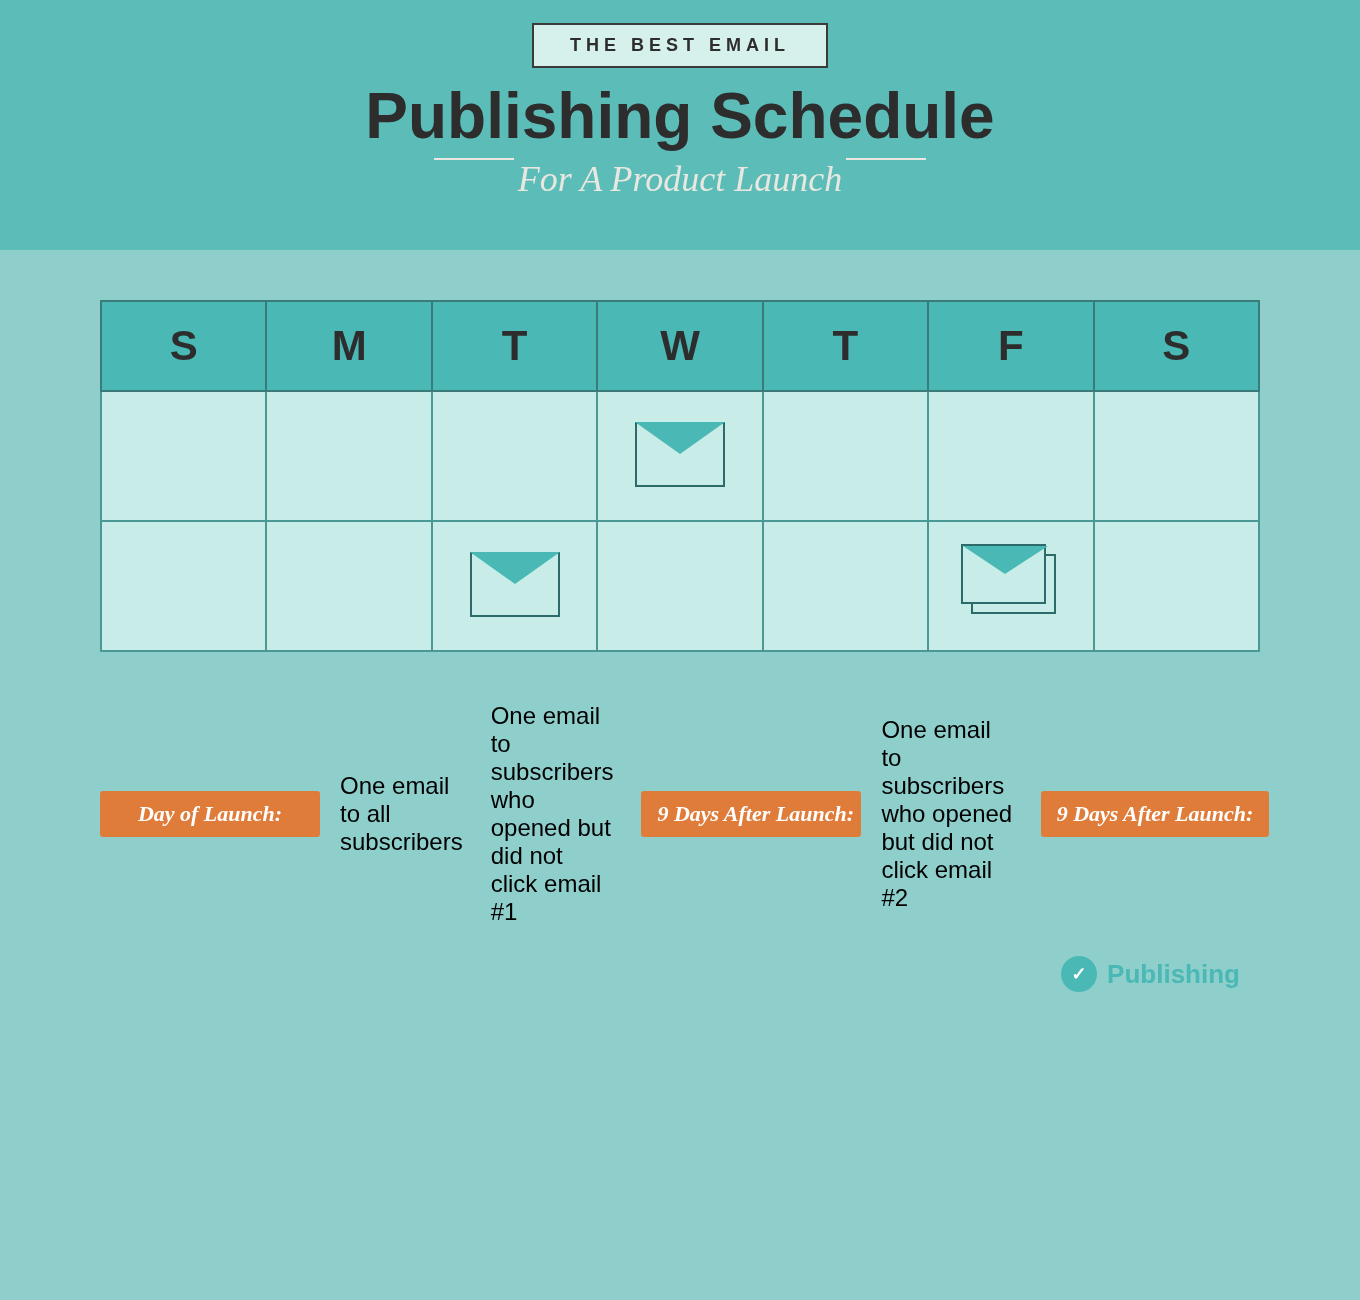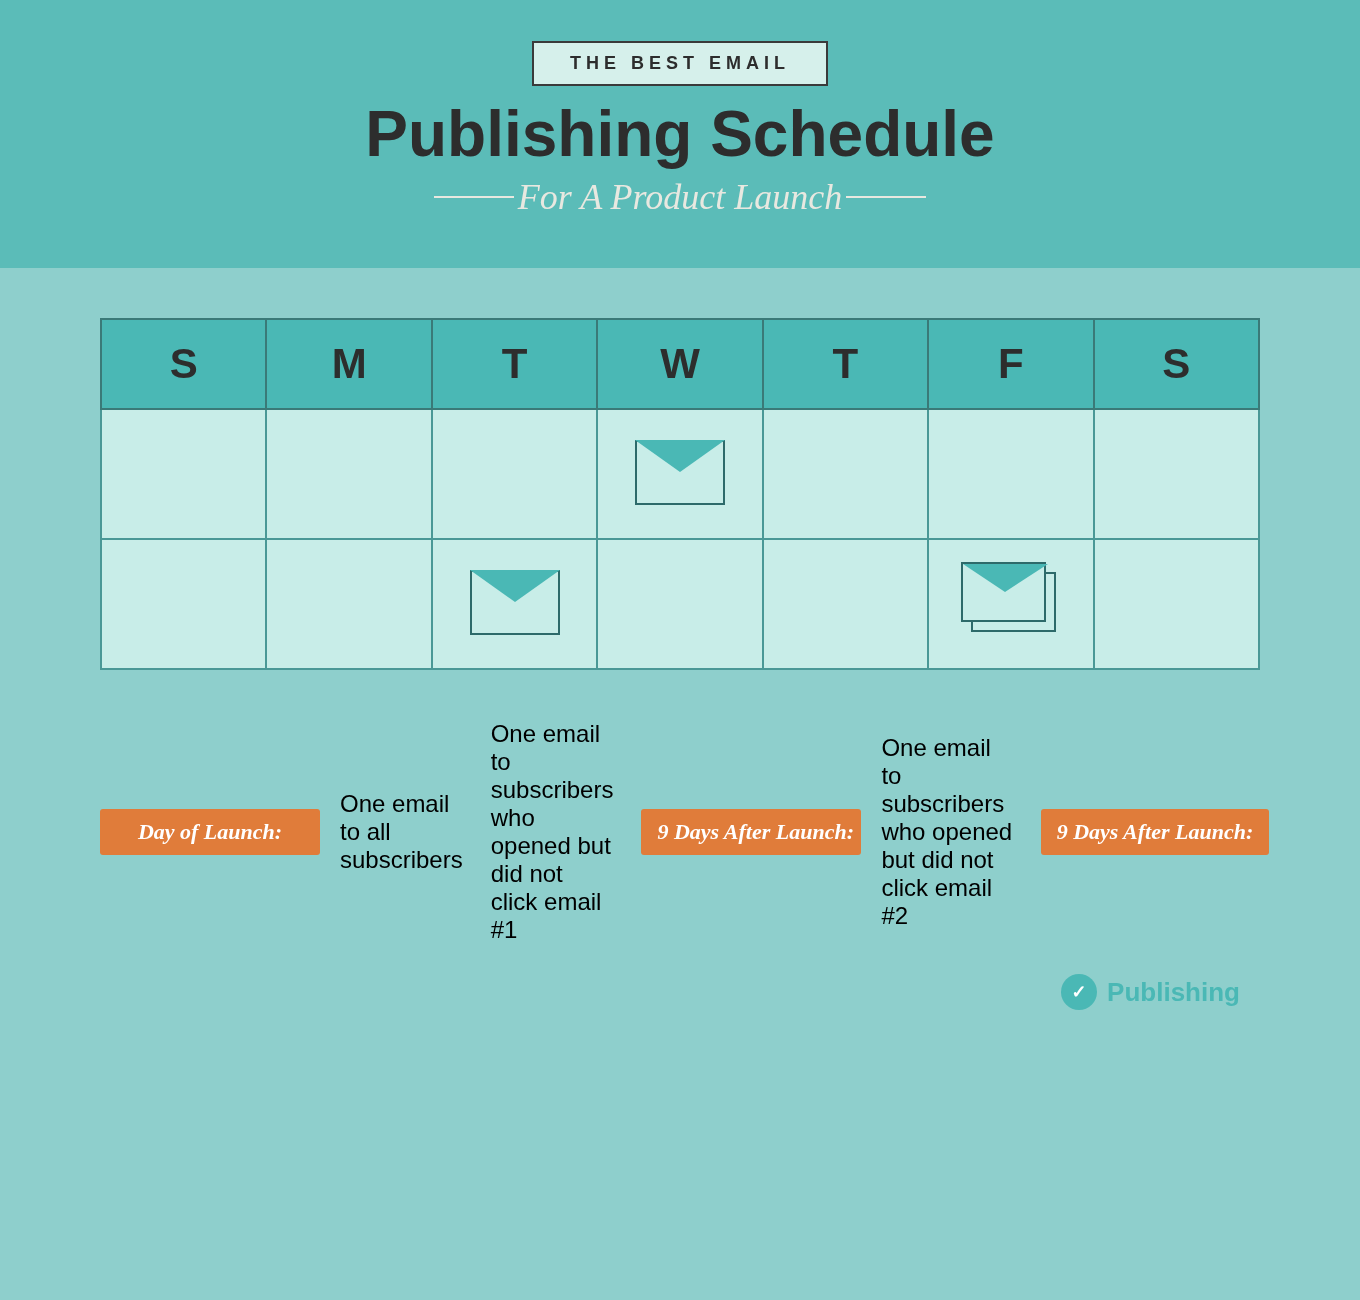--- a/index.html
+++ b/index.html
@@ -8,21 +8,21 @@
       width: 1360px;
       height: 1300px;
       background-color: #8ecfcc;
       font-family: Georgia, 'Times New Roman', serif;
       overflow: hidden;
     }
 
     .header-section {
       background-color: #5bbcb8;
       width: 100%;
-      padding: 41px 0 50px 0;
+      padding: 23px 0 50px 0;
       text-align: center;
     }
 
     .header-badge {
       display: inline-block;
       background-color: #d6f0eb;
       border: 2px solid #3a3a3a;
       padding: 10px 36px;
       letter-spacing: 5px;
       font-size: 18px;
@@ -37,21 +37,20 @@
       font-size: 64px;
       font-weight: 900;
       color: #2d2d2d;
       font-family: Arial, sans-serif;
       line-height: 1;
       margin-bottom: 10px;
     }
 
     .header-subtitle-row {
       display: flex;
-      align-items: center;
       justify-content: center;
       gap: 4px;
     }
 
     .header-line {
       width: 80px;
       height: 2px;
       background-color: #e8e8e0;
     }
 

